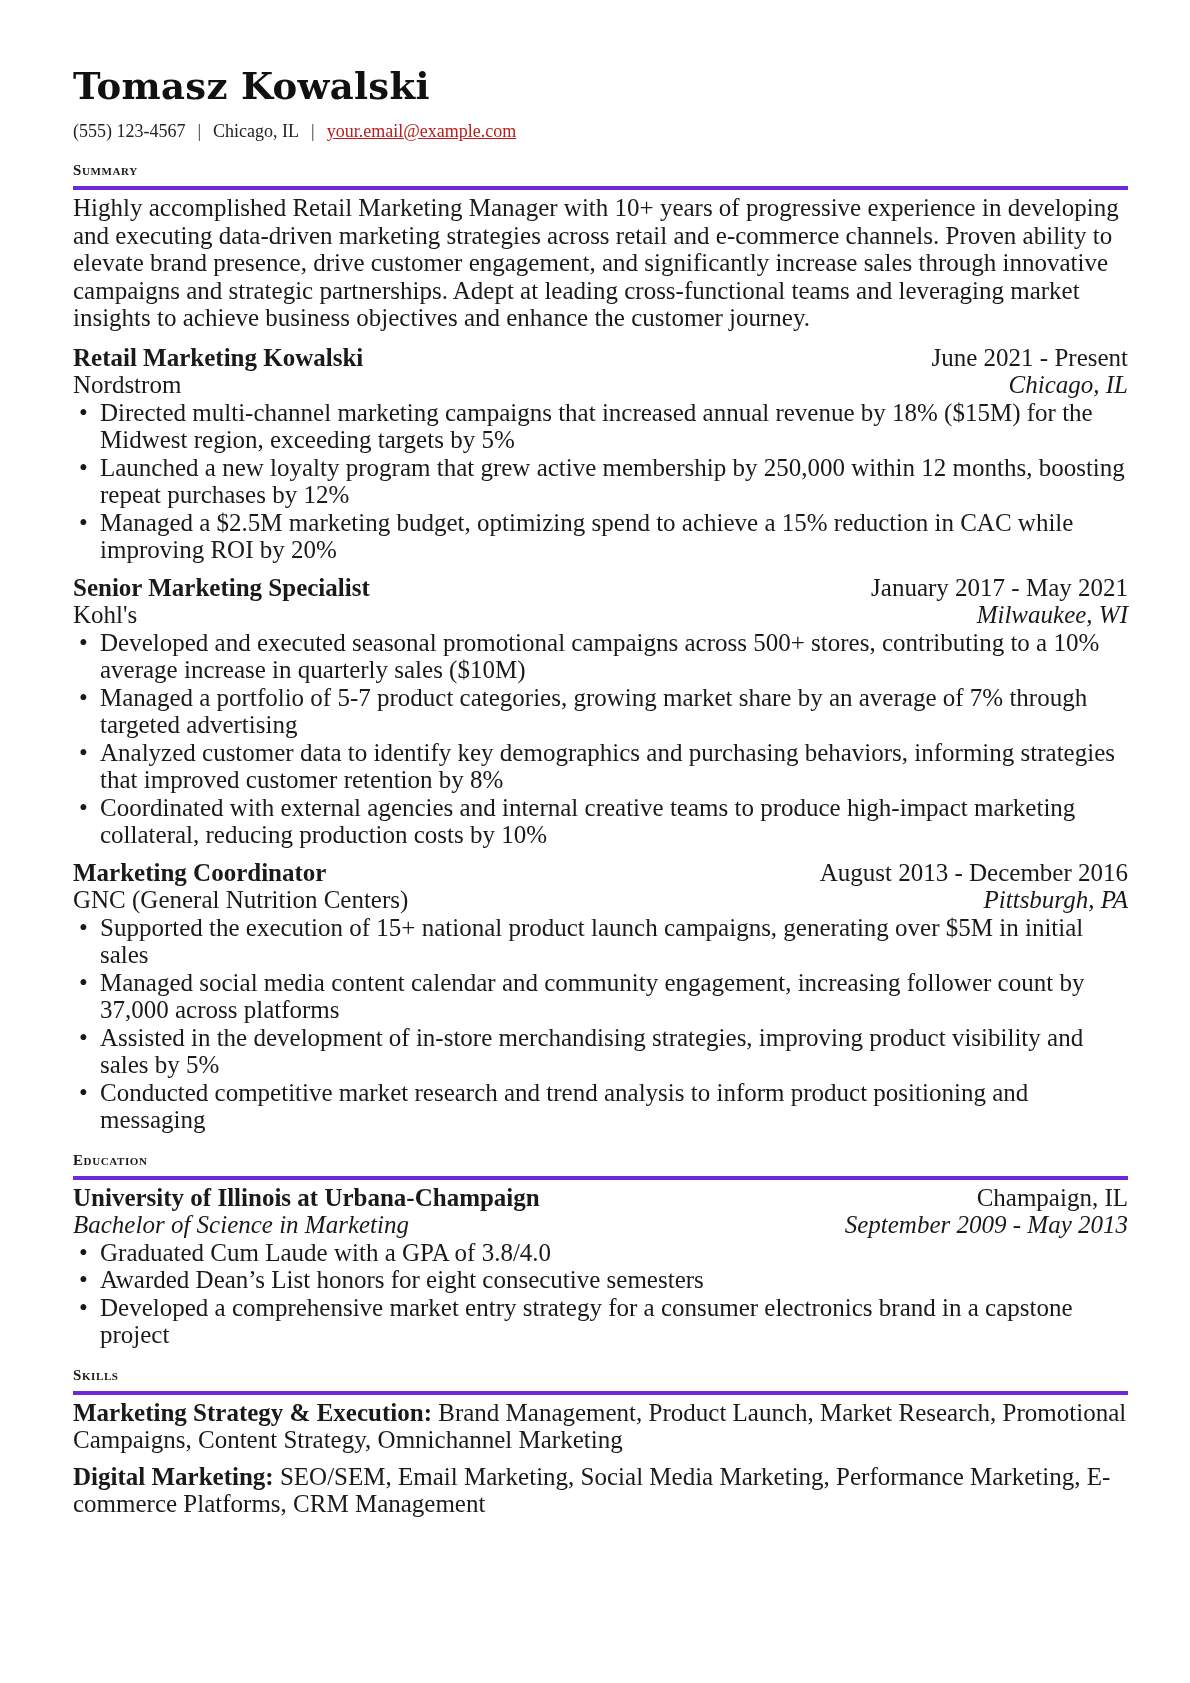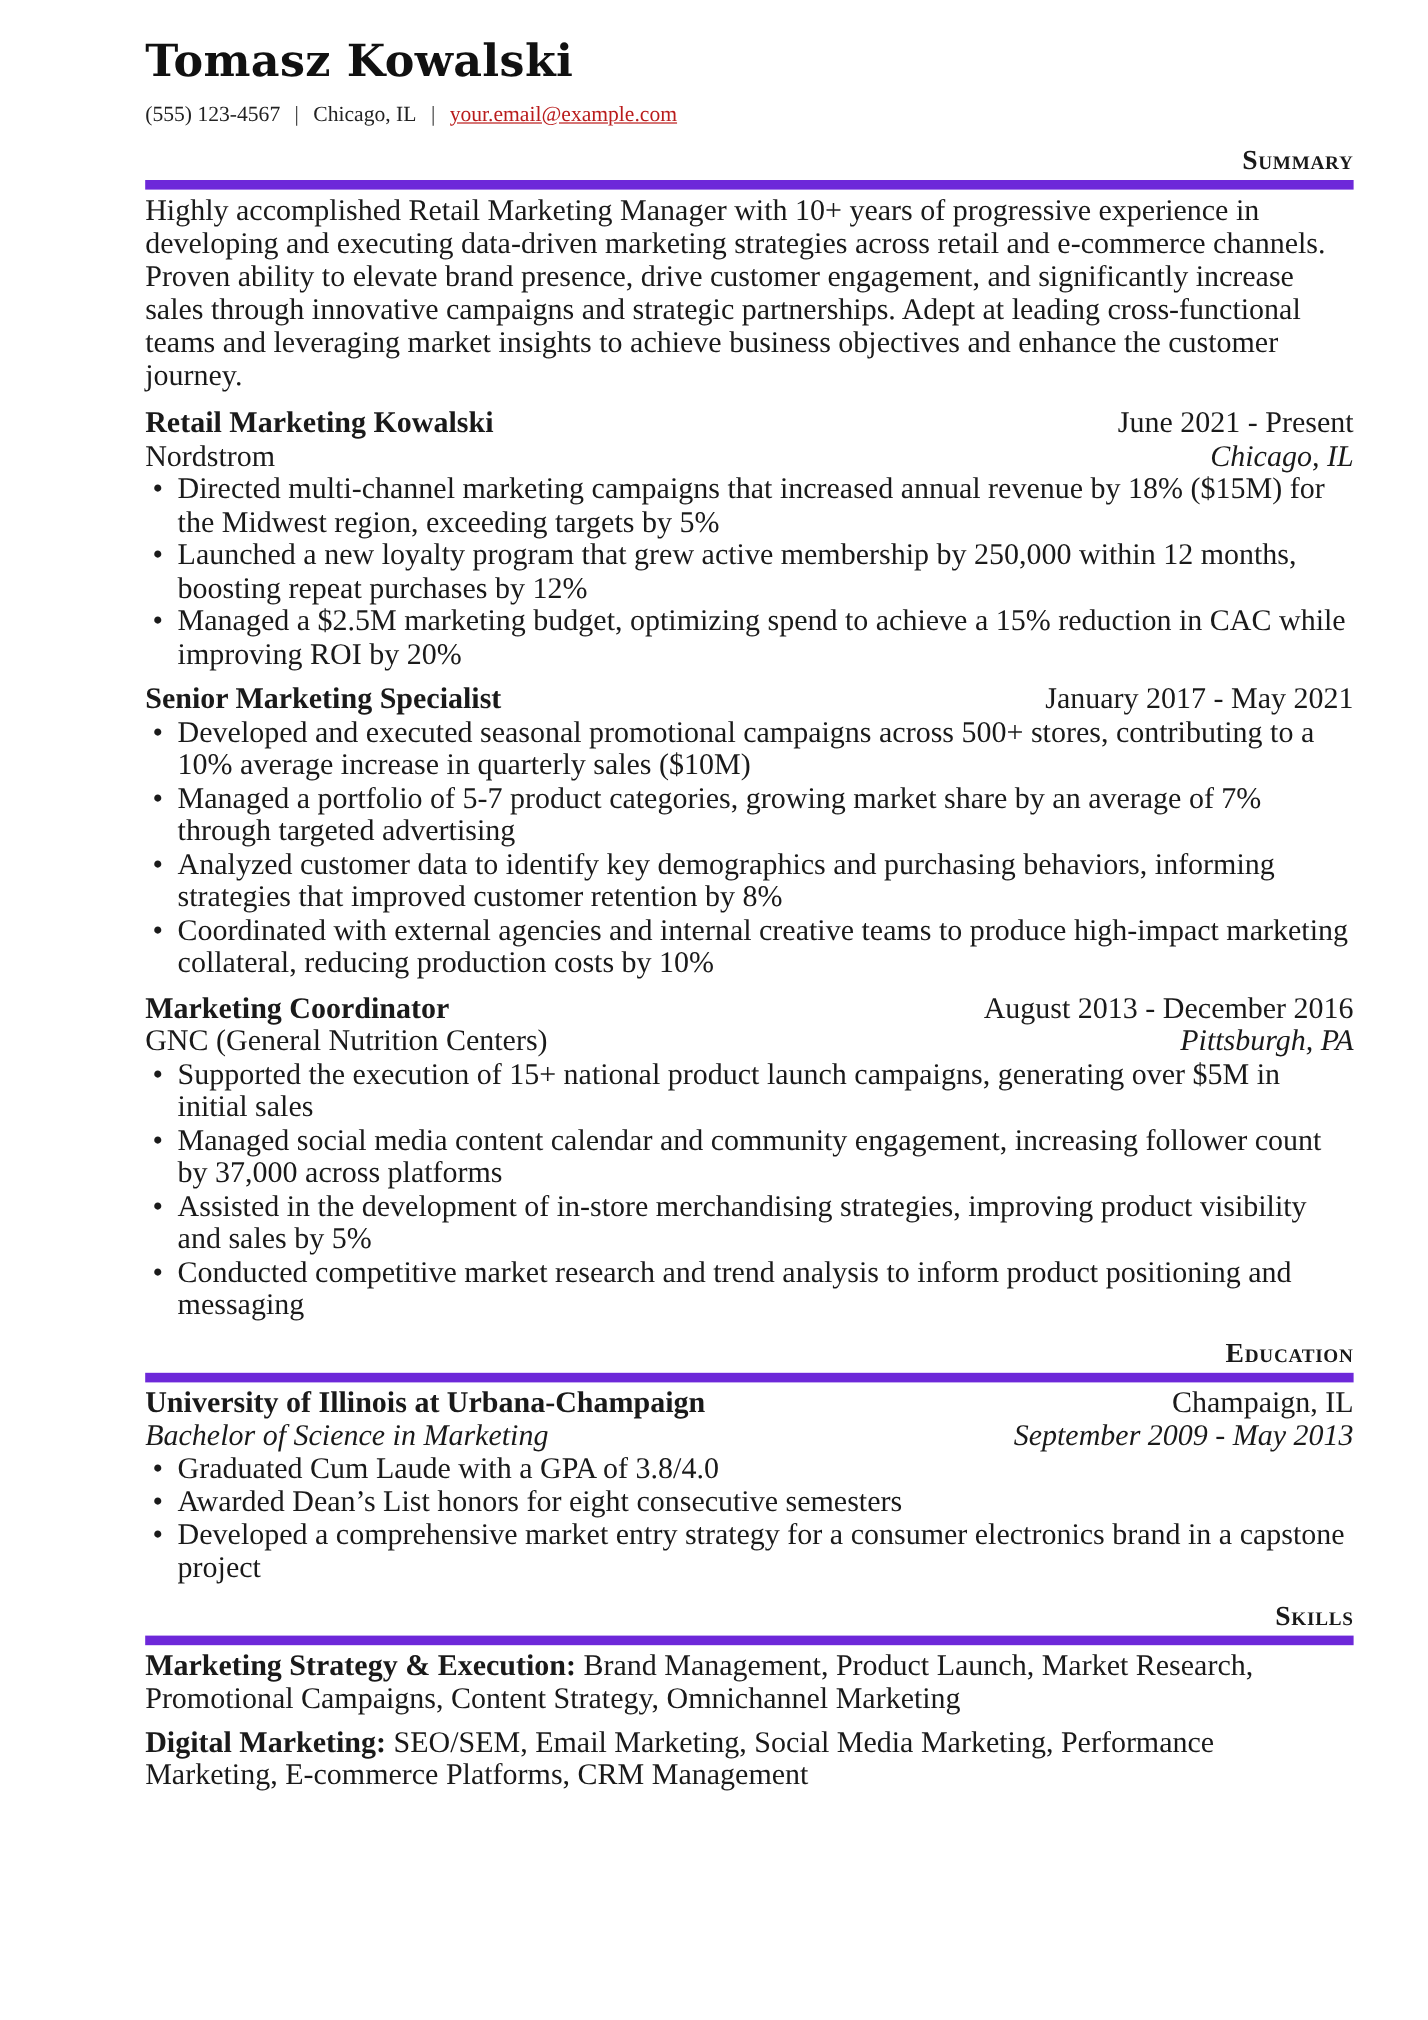--- a/index.html
+++ b/index.html
@@ -1,38 +1,38 @@
 <!DOCTYPE html>
 <html><head>
   <meta charset="utf-8">
   <style>
     html, body { margin: 0; padding: 0; background: #ffffff; }
     body {
       width: 1190px; height: 1683px; overflow: hidden;
       font-family: "DejaVu Serif", "Liberation Serif", serif;
       color: #1a1a1a;
     }
-    .page { position: relative; padding: 24px 62px 0 73px; margin-left: 48px; }
+    .page { position: relative; padding: 60px 62px 0 73px; }
     .name {
       font-family: "DejaVu Serif", serif;
       font-weight: bold; font-size: 37px; letter-spacing: 0.3px;
       margin: 0; line-height: 52px; color: #111;
     }
     .contact {
       font-size: 18px; line-height: 26px; margin-top: 6px; color: #222;
       font-family: "Liberation Serif", serif;
     }
     .contact .sep { margin: 0 12px; color: #333; }
     .contact .email { text-decoration: underline; color: #b91c1c; }
     .section { margin-top: 12px; }
     .section-title {
       font-family: "Liberation Serif", serif;
-      font-weight: bold; font-variant: small-caps; font-size: 23px;
+      font-weight: bold; font-variant: small-caps; font-size: 15px;
       letter-spacing: 0.6px; line-height: 28px; padding-bottom: 2px;
-      border-bottom: 8px solid #6d28d9; margin: 0 0 4px 0; text-align: right;
+      border-bottom: 4px solid #6d28d9; margin: 0 0 4px 0;
     }
     .para, .row, .bullet, .skill {
       font-family: "Liberation Serif", serif; font-size: 25px; line-height: 27.5px;
     }
     .row { display: flex; justify-content: space-between; }
     .bold { font-weight: bold; }
     .ital { font-style: italic; }
     .job { margin-top: 10px; }
     .job:first-child { margin-top: 4px; }
     ul.bullets { list-style: none; margin: 0; padding: 0; }
@@ -69,20 +69,24 @@
           <ul class="bullets">
             <li class="bullet">Directed multi-channel marketing campaigns that increased annual revenue by 18% ($15M) for the Midwest region, exceeding targets by 5%</li>
             <li class="bullet">Launched a new loyalty program that grew active membership by 250,000 within 12 months, boosting repeat purchases by 12%</li>
             <li class="bullet">Managed a $2.5M marketing budget, optimizing spend to achieve a 15% reduction in CAC while improving ROI by 20%</li>
           </ul>
         </div>
         <div class="job">
           <div class="row">
             <span class="bold">Senior Marketing Specialist</span>
             <span>January 2017 - May 2021</span>
+          </div>
+          <div class="row">
+            <span>Kohl's</span>
+            <span class="ital">Milwaukee, WI</span>
           </div>
           <ul class="bullets">
             <li class="bullet">Developed and executed seasonal promotional campaigns across 500+ stores, contributing to a 10% average increase in quarterly sales ($10M)</li>
             <li class="bullet">Managed a portfolio of 5-7 product categories, growing market share by an average of 7% through targeted advertising</li>
             <li class="bullet">Analyzed customer data to identify key demographics and purchasing behaviors, informing strategies that improved customer retention by 8%</li>
             <li class="bullet">Coordinated with external agencies and internal creative teams to produce high-impact marketing collateral, reducing production costs by 10%</li>
           </ul>
         </div>
         <div class="job">
           <div class="row">

